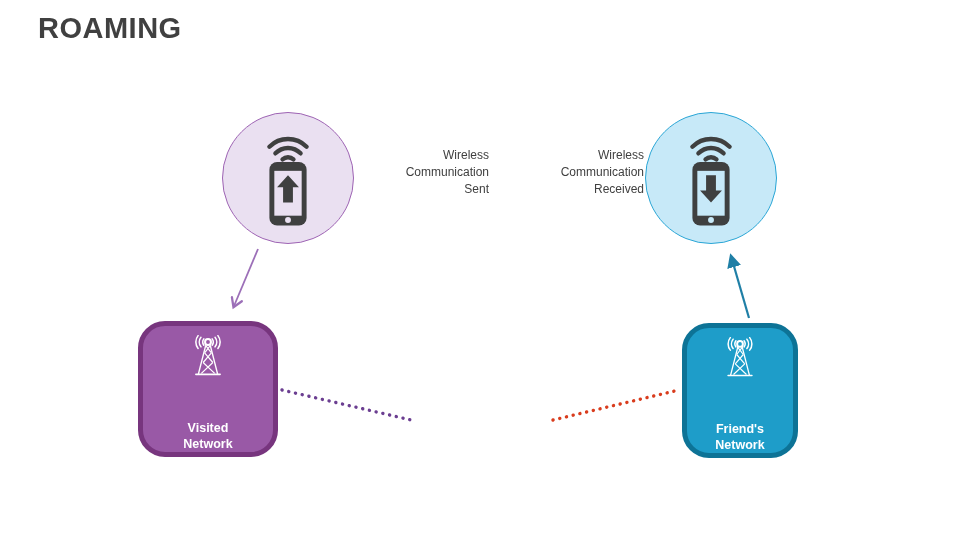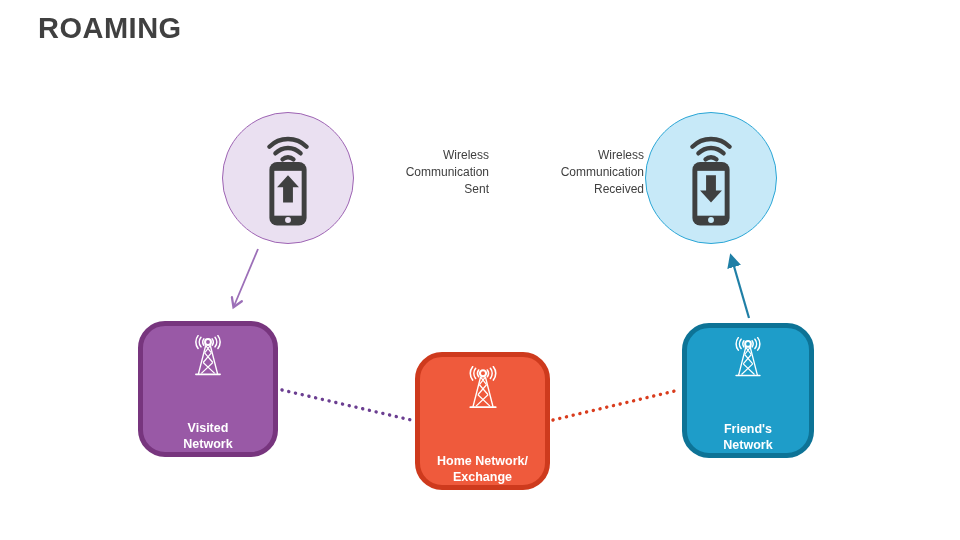--- a/index.html
+++ b/index.html
@@ -36,21 +36,21 @@
   .note.received-note{left:504px;}
   
   .box{
     position:absolute;box-sizing:border-box;border-radius:27px;
     display:flex;flex-direction:column;align-items:center;
     padding-top:9px;
     gap:40px;
   }
   .box.visited{left:138px;top:321px;width:140px;height:136px;background:var(--visited-fill);border:5px solid var(--visited-border);}
   .box.home{left:415px;top:352px;width:135px;height:138px;background:var(--home-fill);border:5px solid var(--home-border);}
-  .box.friends{left:682px;top:323px;width:132px;height:135px;background:var(--friends-fill);border:5px solid var(--friends-border);}
+  .box.friends{left:682px;top:323px;width:116px;height:135px;background:var(--friends-fill);border:5px solid var(--friends-border);}
   .box-label{
     margin-top:1px;text-align:center;color:var(--node-text);
     font-size:12.5px;font-weight:600;line-height:1.3;
   }
   .tower-stroke{stroke:var(--node-text);fill:none;}
   .tower-ring{stroke:var(--node-text);fill:none;}
   
   .connectors{position:absolute;left:0;top:0;pointer-events:none;}
   .arrow-sent{stroke:var(--arrow-sent);stroke-width:1.8;fill:none;}
   .arrow-received{stroke:var(--arrow-received);stroke-width:2.2;fill:none;}
@@ -122,36 +122,20 @@
       <path class="tower-stroke" d="M43,3.5 a12,12 0 0,1 0,15" stroke-width="2.4" stroke-linecap="round"></path>
       <path class="tower-stroke" d="M47.5,1 a16,16 0 0,1 0,20" stroke-width="2.4" stroke-linecap="round"></path>
       <path class="tower-stroke" d="M28.5,16 L17,61 M35.5,16 L47,61" stroke-width="2.1"></path>
       <path class="tower-stroke" d="M28.5,16.5 L37.3,28 M35.5,16.5 L26.7,28 M26.7,28 L39.6,43 M37.3,28 L24.4,43 M24.4,43 L42.4,60 M39.6,43 L21.6,60" stroke-width="1.9"></path>
       <path class="tower-stroke" d="M13,61.5 L51,61.5" stroke-width="2.6" stroke-linecap="round"></path>
     </svg>
     <div class="box-label prewrap">Visited
 Network</div>
   </div>
 
-  <div class="box home">
-    <svg width="62" height="66" viewBox="0 0 64 68">
-      <circle class="tower-ring" cx="32" cy="11" r="4.6" stroke-width="3.2"></circle>
-      <path class="tower-stroke" d="M25.5,6 a8.5,8.5 0 0,0 0,10" stroke-width="2.4" stroke-linecap="round"></path>
-      <path class="tower-stroke" d="M21,3.5 a12,12 0 0,0 0,15" stroke-width="2.4" stroke-linecap="round"></path>
-      <path class="tower-stroke" d="M16.5,1 a16,16 0 0,0 0,20" stroke-width="2.4" stroke-linecap="round"></path>
-      <path class="tower-stroke" d="M38.5,6 a8.5,8.5 0 0,1 0,10" stroke-width="2.4" stroke-linecap="round"></path>
-      <path class="tower-stroke" d="M43,3.5 a12,12 0 0,1 0,15" stroke-width="2.4" stroke-linecap="round"></path>
-      <path class="tower-stroke" d="M47.5,1 a16,16 0 0,1 0,20" stroke-width="2.4" stroke-linecap="round"></path>
-      <path class="tower-stroke" d="M28.5,16 L17,61 M35.5,16 L47,61" stroke-width="2.1"></path>
-      <path class="tower-stroke" d="M28.5,16.5 L37.3,28 M35.5,16.5 L26.7,28 M26.7,28 L39.6,43 M37.3,28 L24.4,43 M24.4,43 L42.4,60 M39.6,43 L21.6,60" stroke-width="1.9"></path>
-      <path class="tower-stroke" d="M13,61.5 L51,61.5" stroke-width="2.6" stroke-linecap="round"></path>
-    </svg>
-    <div class="box-label prewrap">Home Network/
-Exchange</div>
-  </div>
 
   <div class="box friends">
     <svg width="62" height="66" viewBox="0 0 64 68">
       <circle class="tower-ring" cx="32" cy="11" r="4.6" stroke-width="3.2"></circle>
       <path class="tower-stroke" d="M25.5,6 a8.5,8.5 0 0,0 0,10" stroke-width="2.4" stroke-linecap="round"></path>
       <path class="tower-stroke" d="M21,3.5 a12,12 0 0,0 0,15" stroke-width="2.4" stroke-linecap="round"></path>
       <path class="tower-stroke" d="M16.5,1 a16,16 0 0,0 0,20" stroke-width="2.4" stroke-linecap="round"></path>
       <path class="tower-stroke" d="M38.5,6 a8.5,8.5 0 0,1 0,10" stroke-width="2.4" stroke-linecap="round"></path>
       <path class="tower-stroke" d="M43,3.5 a12,12 0 0,1 0,15" stroke-width="2.4" stroke-linecap="round"></path>
       <path class="tower-stroke" d="M47.5,1 a16,16 0 0,1 0,20" stroke-width="2.4" stroke-linecap="round"></path>

